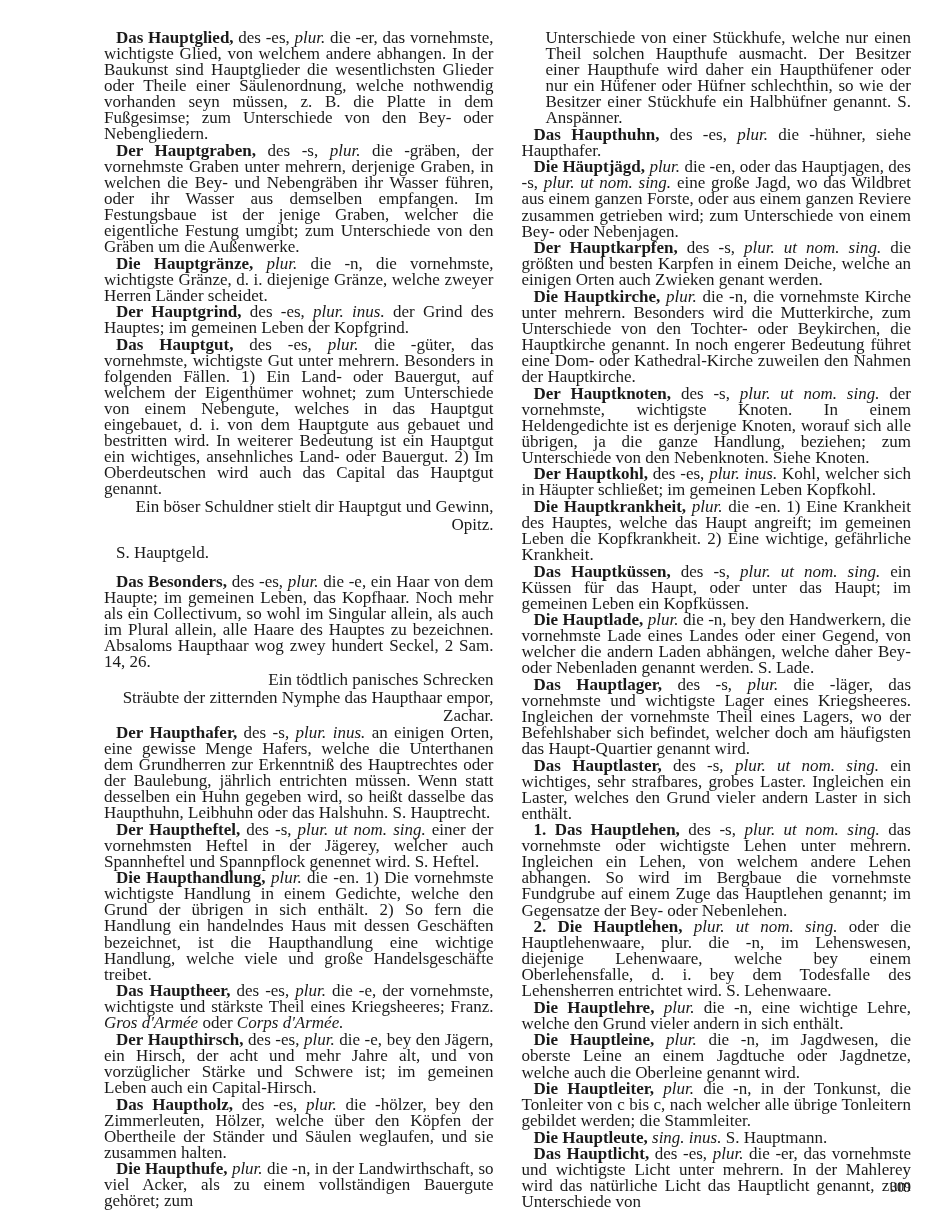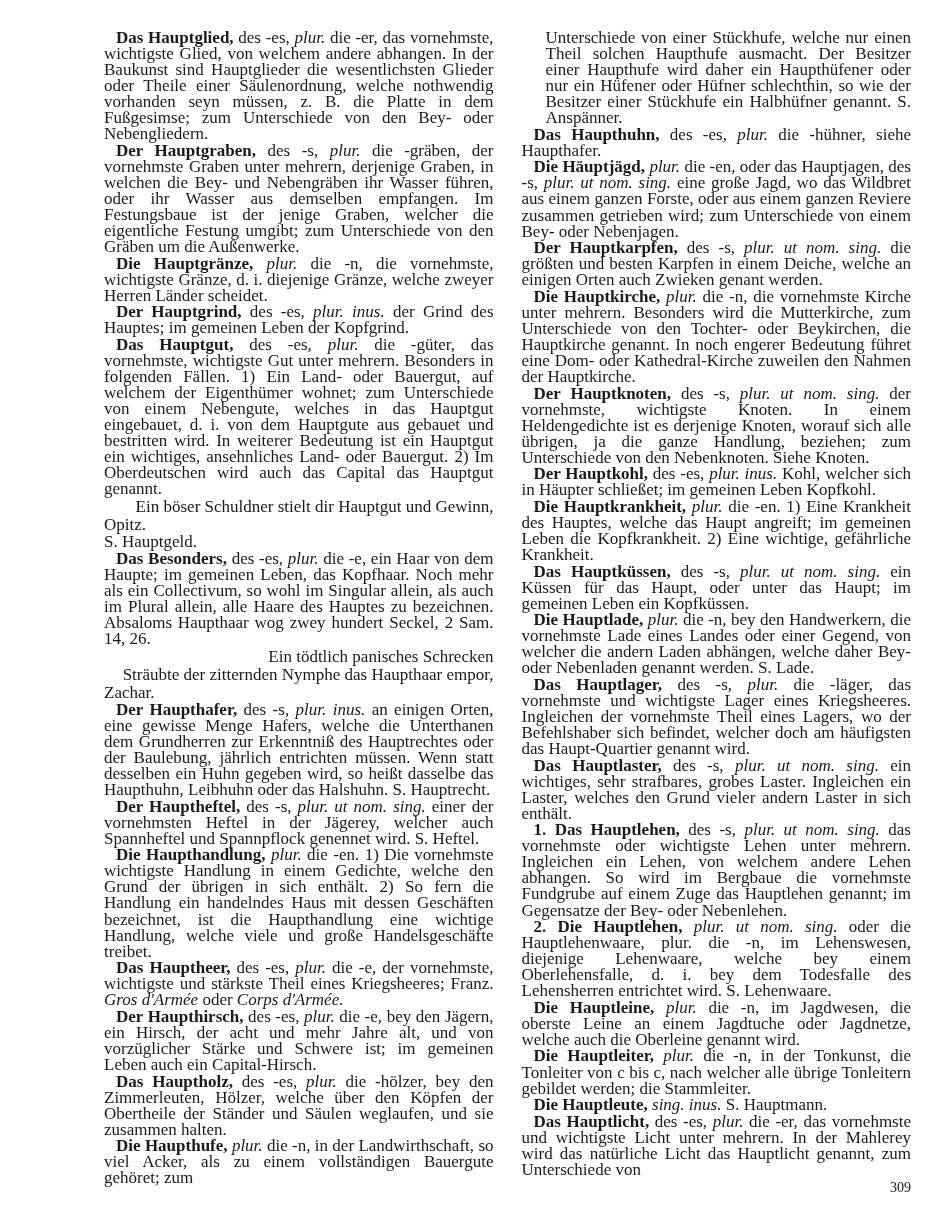--- a/index.html
+++ b/index.html
@@ -45,24 +45,25 @@
   .hw { font-weight: bold; }
   .it { font-style: italic; }
   .verse {
     margin: 2px 0 2px 0;
     text-indent: 0;
     padding-left: 18px;
     text-align: right;
   }
   .verse-right {
     margin: 0 0 1px 0;
+    text-align: right;
     text-indent: 0;
   }
   .plain {
-    margin: 0;
+    margin: 12px;
     text-indent: 0;
     text-align: left;
   }
   .folio {
     position: absolute;
     right: 24px;
     bottom: 14px;
     font-size: 14px;
     color: #1a1a1a;
   }
@@ -101,20 +102,21 @@
         <p class="entry"><span class="hw">Die Hauptkirche,</span><span> </span><span class="it">plur.</span><span> die -n, die vornehmste Kirche unter mehrern. Besonders wird die Mutterkirche, zum Unterschiede von den Tochter- oder Beykirchen, die Hauptkirche genannt. In noch engerer Bedeutung führet eine Dom- oder Kathedral-Kirche zuweilen den Nahmen der Hauptkirche.</span></p>
         <p class="entry"><span class="hw">Der Hauptknoten,</span><span> des -s, </span><span class="it">plur. ut nom. sing.</span><span> der vornehmste, wichtigste Knoten. In einem Heldengedichte ist es derjenige Knoten, worauf sich alle übrigen, ja die ganze Handlung, beziehen; zum Unterschiede von den Nebenknoten. Siehe Knoten.</span></p>
         <p class="entry"><span class="hw">Der Hauptkohl,</span><span> des -es, </span><span class="it">plur. inus.</span><span> Kohl, welcher sich in Häupter schließet; im gemeinen Leben Kopfkohl.</span></p>
         <p class="entry"><span class="hw">Die Hauptkrankheit,</span><span> </span><span class="it">plur.</span><span> die -en. 1) Eine Krankheit des Hauptes, welche das Haupt angreift; im gemeinen Leben die Kopfkrankheit. 2) Eine wichtige, gefährliche Krankheit.</span></p>
         <p class="entry"><span class="hw">Das Hauptküssen,</span><span> des -s, </span><span class="it">plur. ut nom. sing.</span><span> ein Küssen für das Haupt, oder unter das Haupt; im gemeinen Leben ein Kopfküssen.</span></p>
         <p class="entry"><span class="hw">Die Hauptlade,</span><span> </span><span class="it">plur.</span><span> die -n, bey den Handwerkern, die vornehmste Lade eines Landes oder einer Gegend, von welcher die andern Laden abhängen, welche daher Bey- oder Nebenladen genannt werden. S. Lade.</span></p>
         <p class="entry"><span class="hw">Das Hauptlager,</span><span> des -s, </span><span class="it">plur.</span><span> die -läger, das vornehmste und wichtigste Lager eines Kriegsheeres. Ingleichen der vornehmste Theil eines Lagers, wo der Befehlshaber sich befindet, welcher doch am häufigsten das Haupt-Quartier genannt wird.</span></p>
         <p class="entry"><span class="hw">Das Hauptlaster,</span><span> des -s, </span><span class="it">plur. ut nom. sing.</span><span> ein wichtiges, sehr strafbares, grobes Laster. Ingleichen ein Laster, welches den Grund vieler andern Laster in sich enthält.</span></p>
         <p class="entry"><span class="hw">1. Das Hauptlehen,</span><span> des -s, </span><span class="it">plur. ut nom. sing.</span><span> das vornehmste oder wichtigste Lehen unter mehrern. Ingleichen ein Lehen, von welchem andere Lehen abhangen. So wird im Bergbaue die vornehmste Fundgrube auf einem Zuge das Hauptlehen genannt; im Gegensatze der Bey- oder Nebenlehen.</span></p>
         <p class="entry"><span class="hw">2. Die Hauptlehen,</span><span> </span><span class="it">plur. ut nom. sing.</span><span> oder die Hauptlehenwaare, plur. die -n, im Lehenswesen, diejenige Lehenwaare, welche bey einem Oberlehensfalle, d. i. bey dem Todesfalle des Lehensherren entrichtet wird. S. Lehenwaare.</span></p>
+        <p class="entry"><span class="hw">Die Hauptlehre,</span><span> </span><span class="it">plur.</span><span> die -n, eine wichtige Lehre, welche den Grund vieler andern in sich enthält.</span></p>
         <p class="entry"><span class="hw">Die Hauptleine,</span><span> </span><span class="it">plur.</span><span> die -n, im Jagdwesen, die oberste Leine an einem Jagdtuche oder Jagdnetze, welche auch die Oberleine genannt wird.</span></p>
         <p class="entry"><span class="hw">Die Hauptleiter,</span><span> </span><span class="it">plur.</span><span> die -n, in der Tonkunst, die Tonleiter von c bis c, nach welcher alle übrige Tonleitern gebildet werden; die Stammleiter.</span></p>
         <p class="entry"><span class="hw">Die Hauptleute,</span><span> </span><span class="it">sing. inus.</span><span> S. Hauptmann.</span></p>
         <p class="entry"><span class="hw">Das Hauptlicht,</span><span> des -es, </span><span class="it">plur.</span><span> die -er, das vornehmste und wichtigste Licht unter mehrern. In der Mahlerey wird das natürliche Licht das Hauptlicht genannt, zum Unterschiede von</span></p>
       </div>
   </div>
   <div class="folio">309</div>
 </div>
 
 </body></html>

